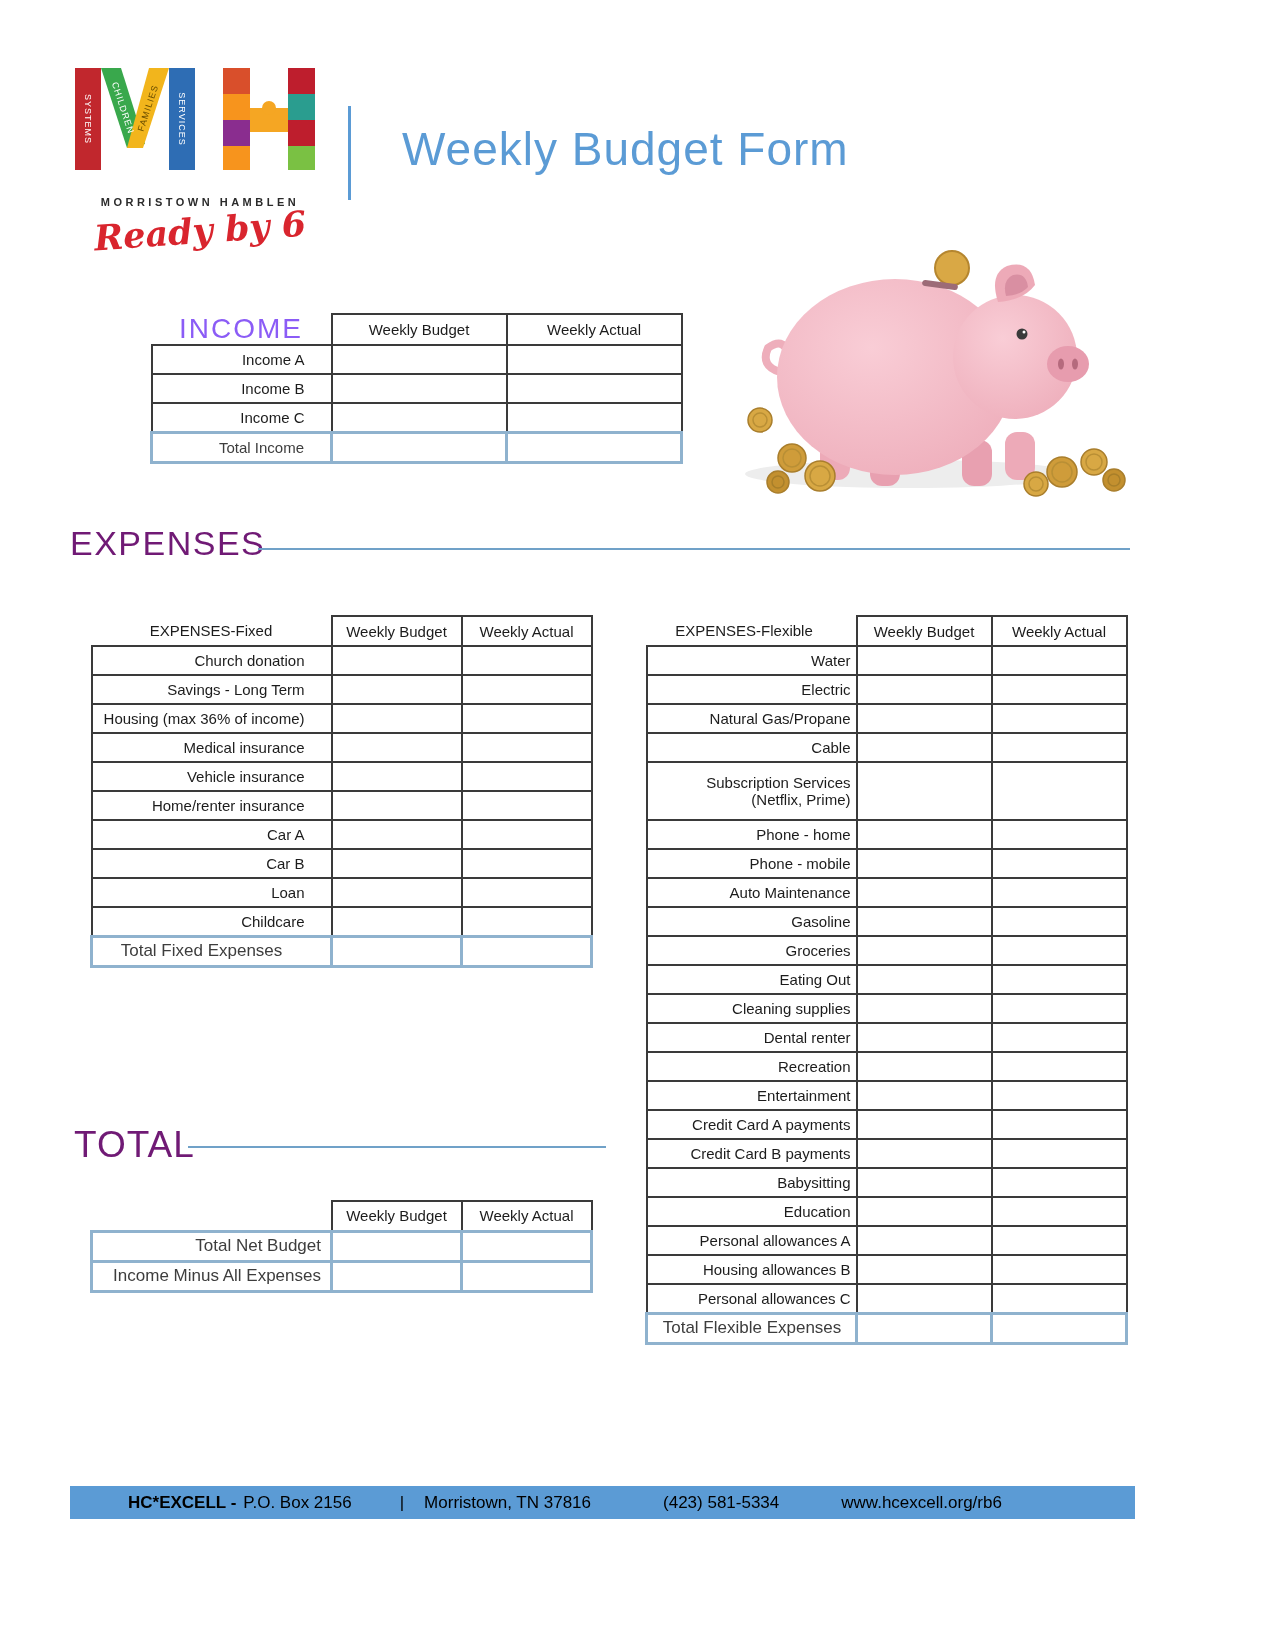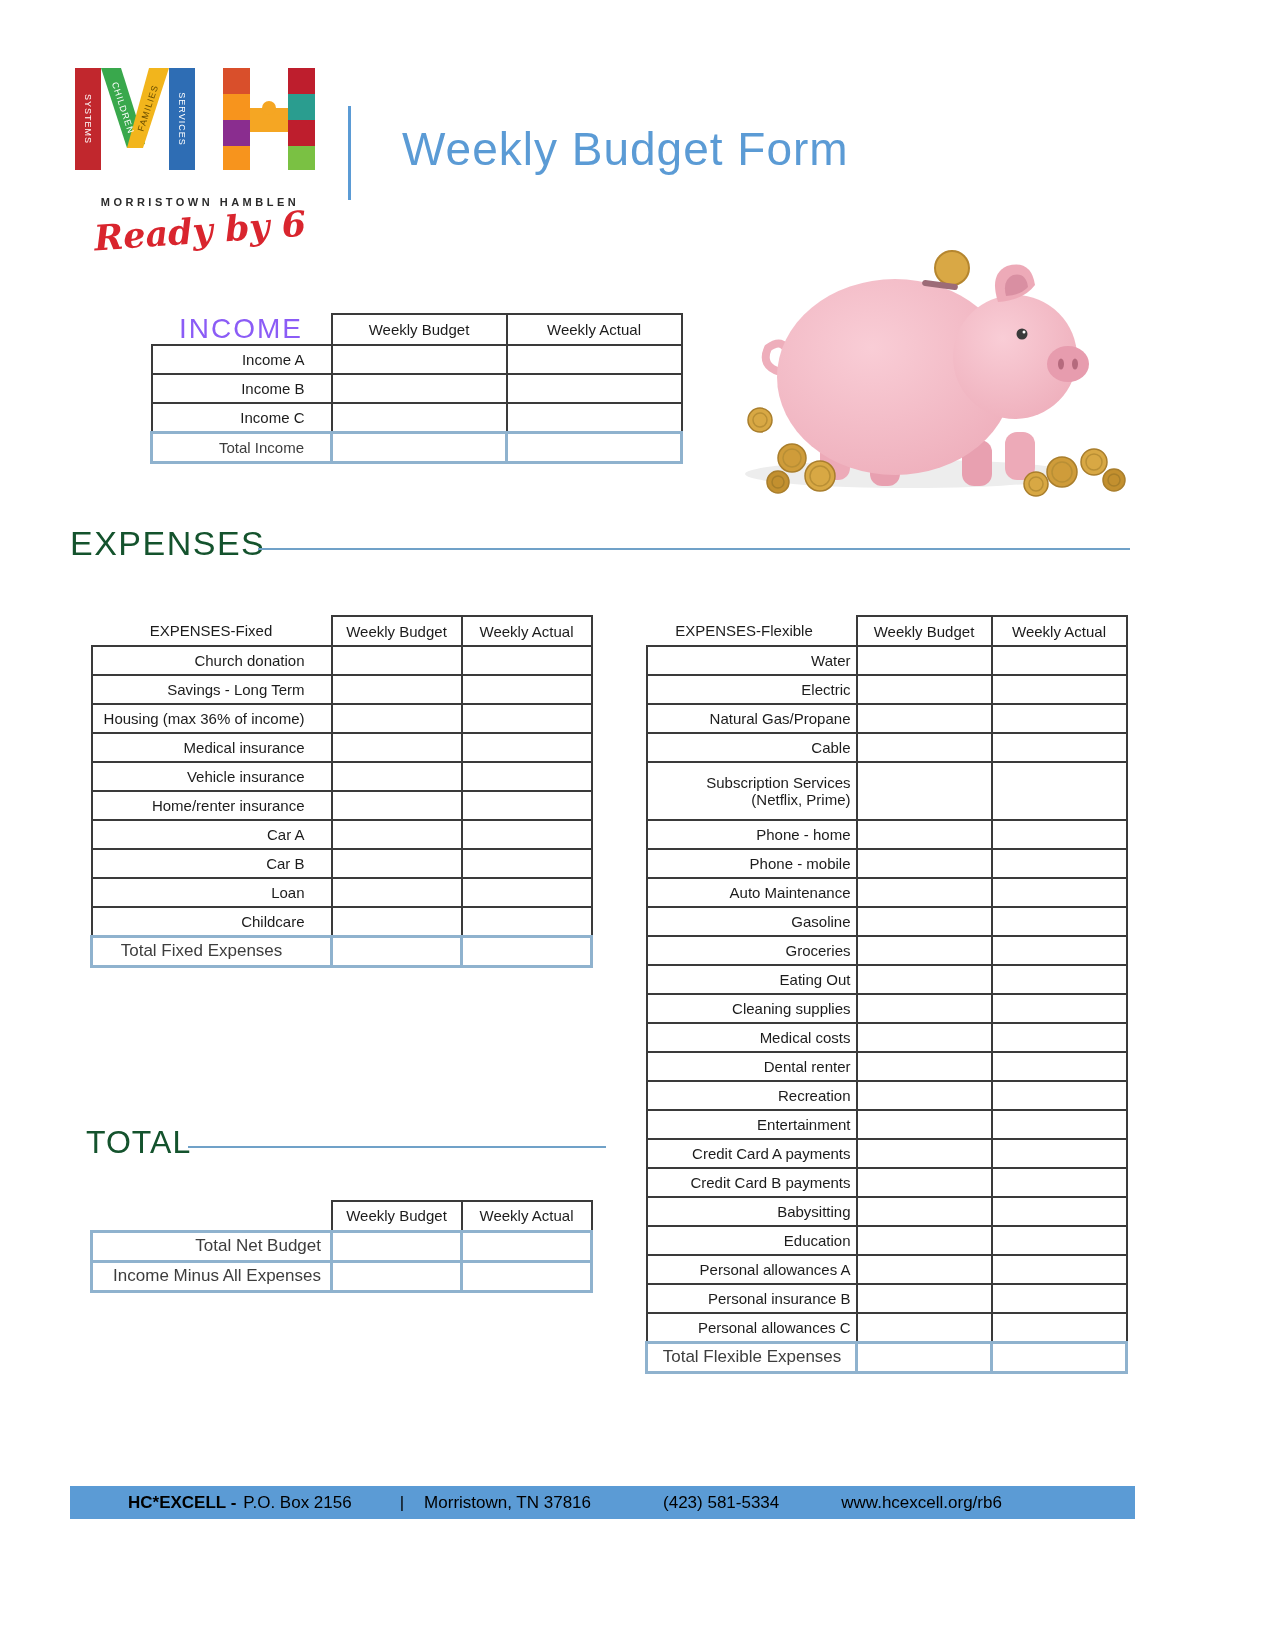--- a/index.html
+++ b/index.html
@@ -10,23 +10,23 @@
   
   .logo { position:absolute; left:75px; top:64px; width:250px; }
   .org-name { margin-top:3px; font-size:11px; font-weight:bold; letter-spacing:3.5px; text-align:center; color:#2b2b2b; white-space:nowrap; }
   .tagline { font-family:"DejaVu Serif", serif; font-style:italic; font-weight:bold; font-size:35px; color:#d9252e; text-align:center; transform:rotate(-4deg); margin-top:2px; }
   .v-divider { position:absolute; left:348px; top:106px; width:3px; height:94px; background:#5b9bd5; }
   .page-title { position:absolute; left:402px; top:122px; font-size:46px; font-weight:400; color:#5b9bd5; letter-spacing:1px; }
 
   .piggy { position:absolute; left:700px; top:222px; }
 
   
-  .sec-heading { position:absolute; color:#14532d; font-weight:400; }
+  .sec-heading { position:absolute; color:#701a75; font-weight:400; }
   .expenses-heading { left:70px; top:524px; font-size:34px; letter-spacing:1.5px; }
-  .total-heading { left:86px; top:1124px; font-size:32px; letter-spacing:1px; }
+  .total-heading { left:74px; top:1124px; font-size:37px; letter-spacing:1px; }
   .rule { position:absolute; height:2px; background:#70a1c8; }
   .expenses-rule { left:258px; top:548px; width:872px; }
   .total-rule { left:188px; top:1146px; width:418px; }
 
   
   .budget-table { position:absolute; border-collapse:collapse; table-layout:fixed; }
   .budget-table td { border:2px solid #3a3a3a; font-size:15px; color:#1c1c1c; padding:0 6px; height:29px; background:#fff; }
   .budget-table td.nb { border:none; background:transparent; }
   .budget-table td.lbl { text-align:right; padding-right:26px; }
   .budget-table tr.hdr td { text-align:center; height:30px; }
@@ -312,25 +312,20 @@
           <td class="lbl">Eating Out</td>
           <td></td>
           <td></td>
         </tr>
     <tr>
           <td class="lbl">Cleaning supplies</td>
           <td></td>
           <td></td>
         </tr>
     <tr>
-          <td class="lbl">Medical costs</td>
-          <td></td>
-          <td></td>
-        </tr>
-    <tr>
           <td class="lbl">Dental renter</td>
           <td></td>
           <td></td>
         </tr>
     <tr>
           <td class="lbl">Recreation</td>
           <td></td>
           <td></td>
         </tr>
     <tr>
@@ -357,21 +352,21 @@
           <td class="lbl">Education</td>
           <td></td>
           <td></td>
         </tr>
     <tr>
           <td class="lbl">Personal allowances A</td>
           <td></td>
           <td></td>
         </tr>
     <tr>
-          <td class="lbl">Personal insurance B</td>
+          <td class="lbl">Housing allowances B</td>
           <td></td>
           <td></td>
         </tr>
     <tr>
           <td class="lbl">Personal allowances C</td>
           <td></td>
           <td></td>
         </tr>
     <tr class="total-row">
       <td class="lbl">Total Flexible Expenses</td>

